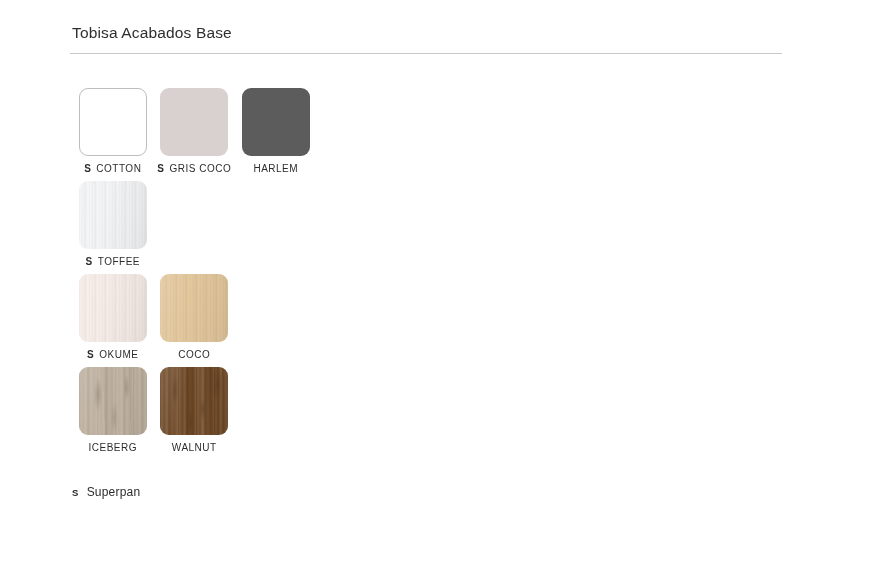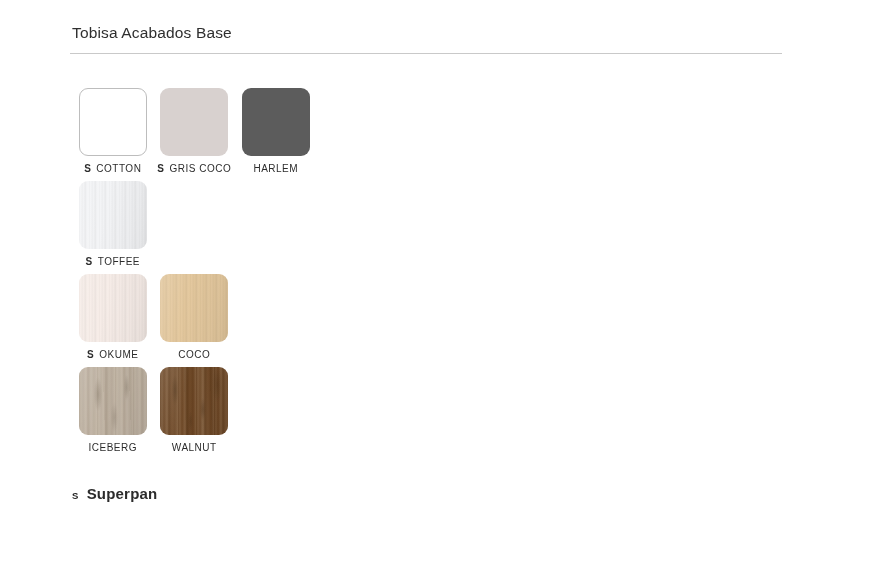--- a/index.html
+++ b/index.html
@@ -160,22 +160,22 @@
     display: flex;
     align-items: baseline;
   }
   .legend-key {
     font-size: 9.5px;
     font-weight: 700;
     color: #1f1f1f;
     letter-spacing: 0.3px;
   }
   .legend-text {
-    font-size: 15px;
-    font-weight: 700;
+    font-size: 12px;
+    font-weight: 400;
     color: #2c2c2c;
     margin-left: 8px;
     letter-spacing: 0.2px;
   }
 </style>
 </head>
 <body>
 
 <div class="page">
 

